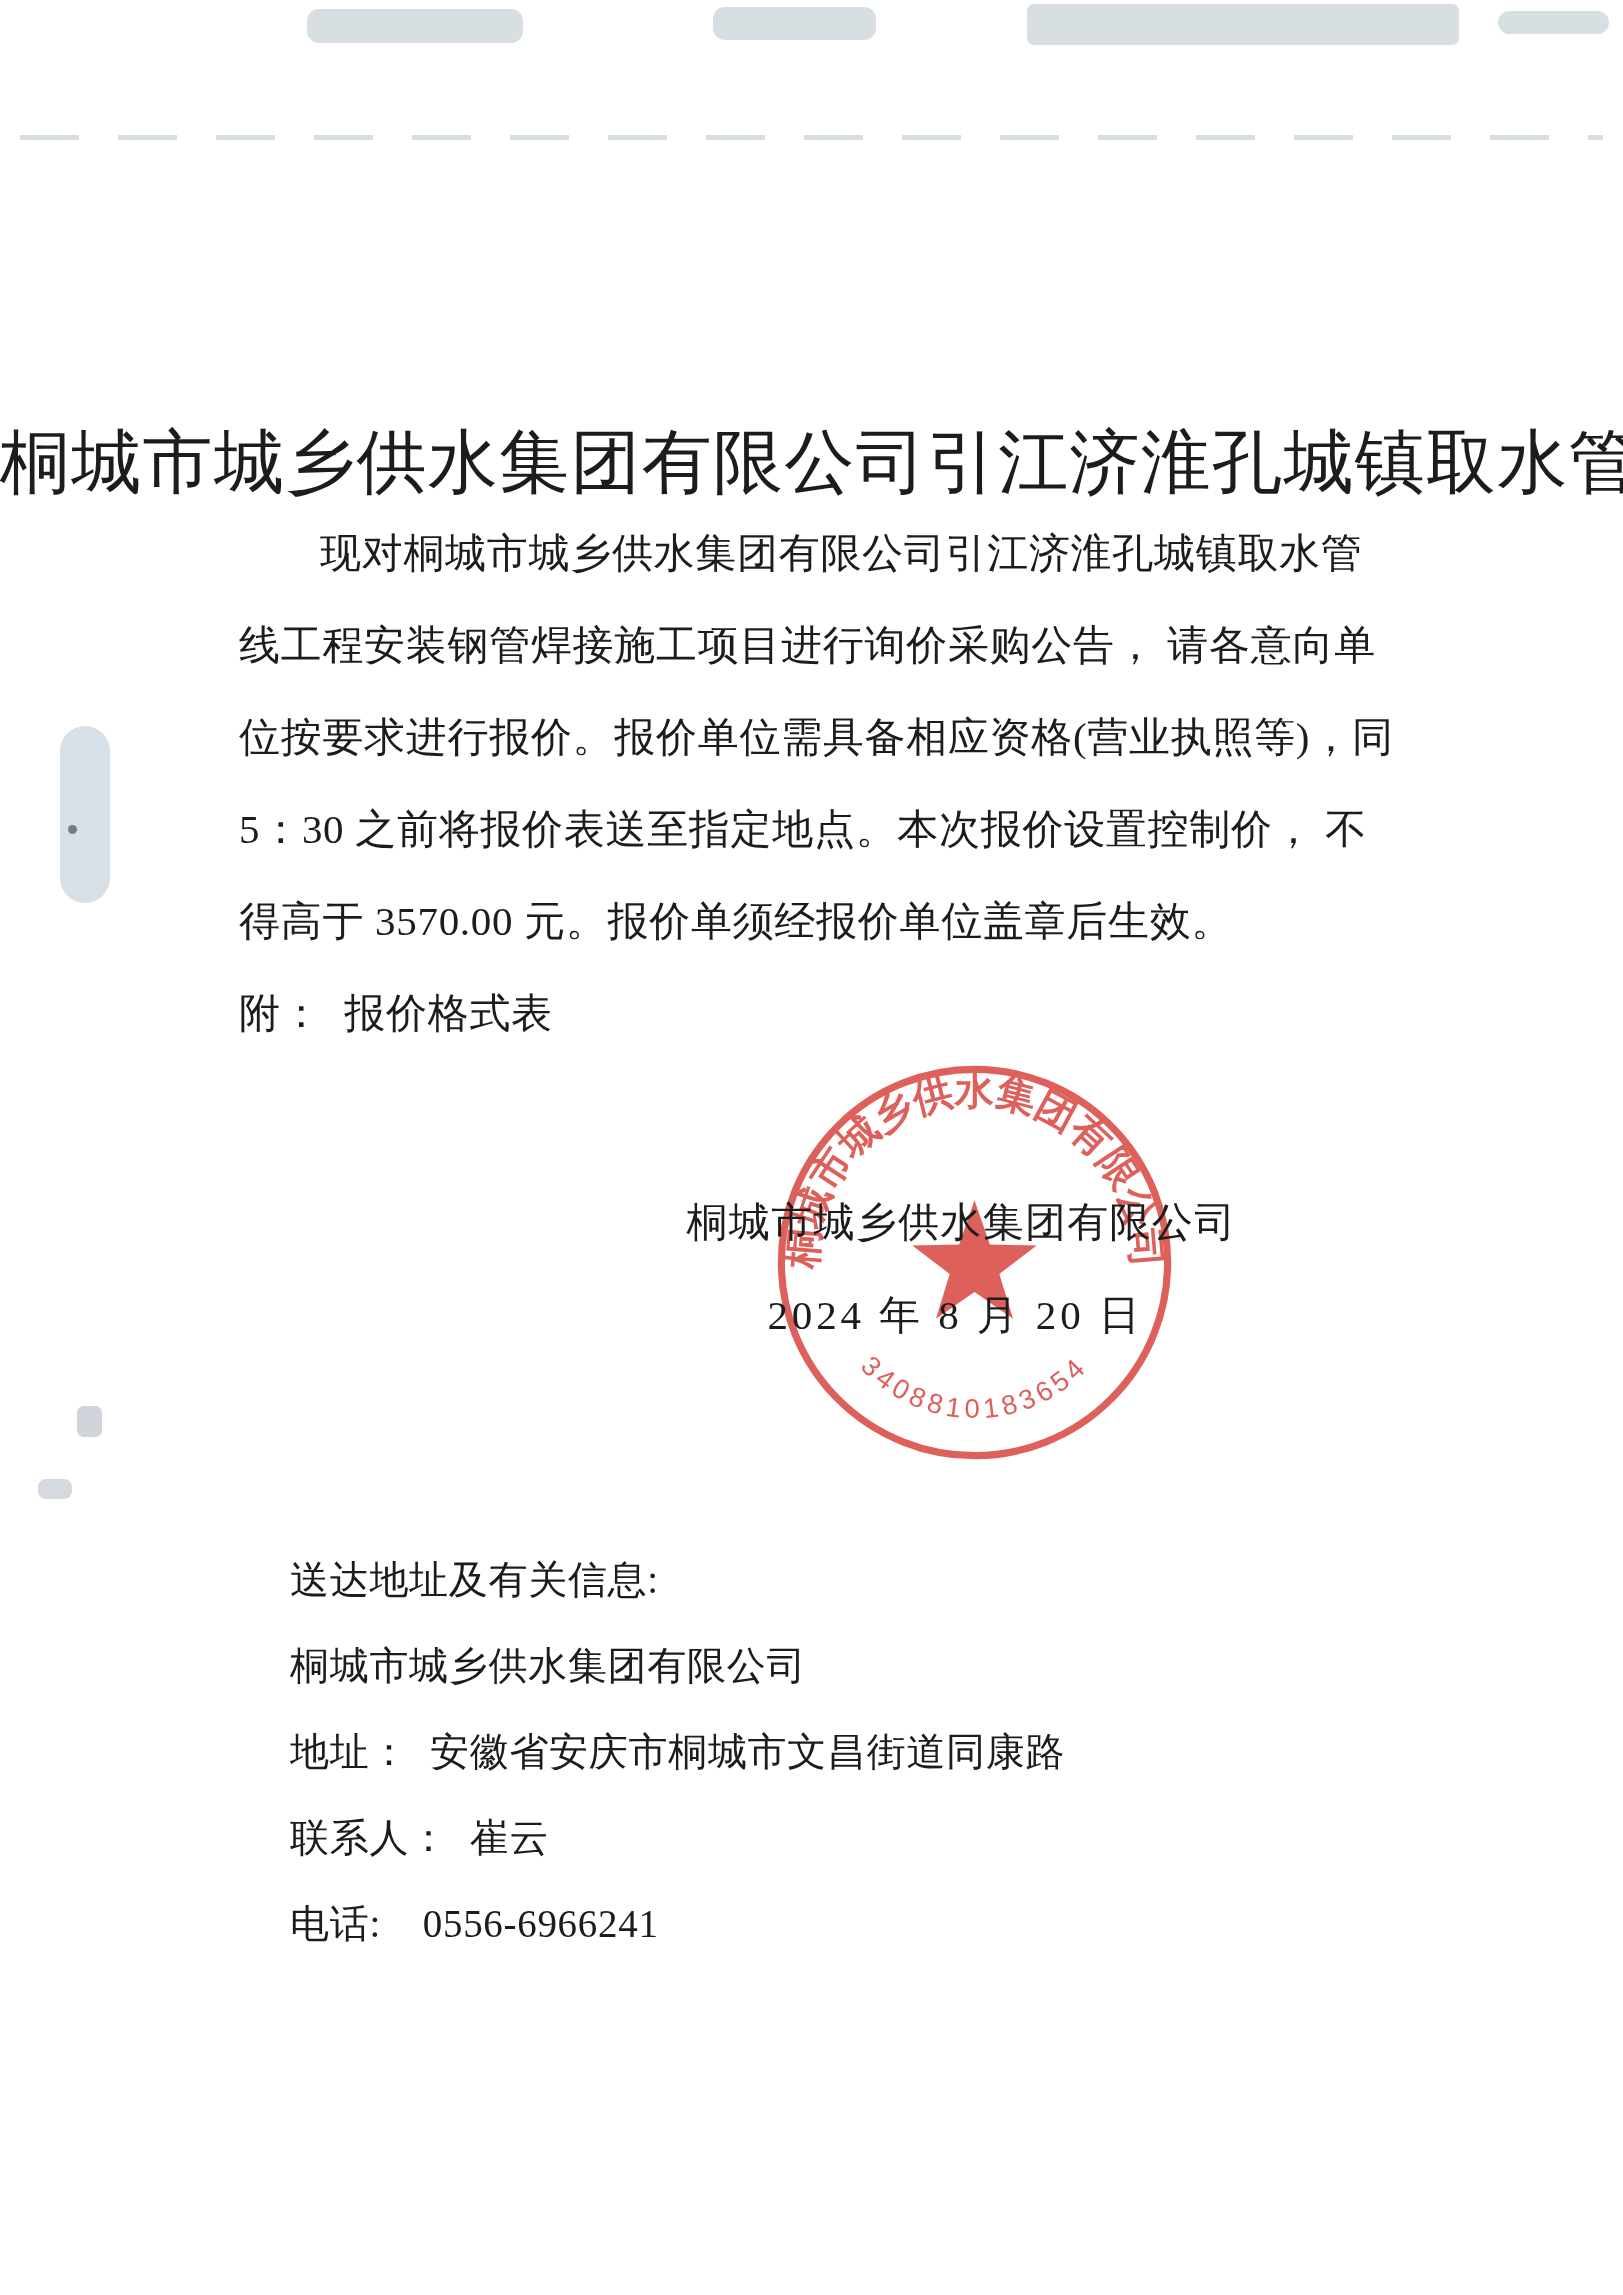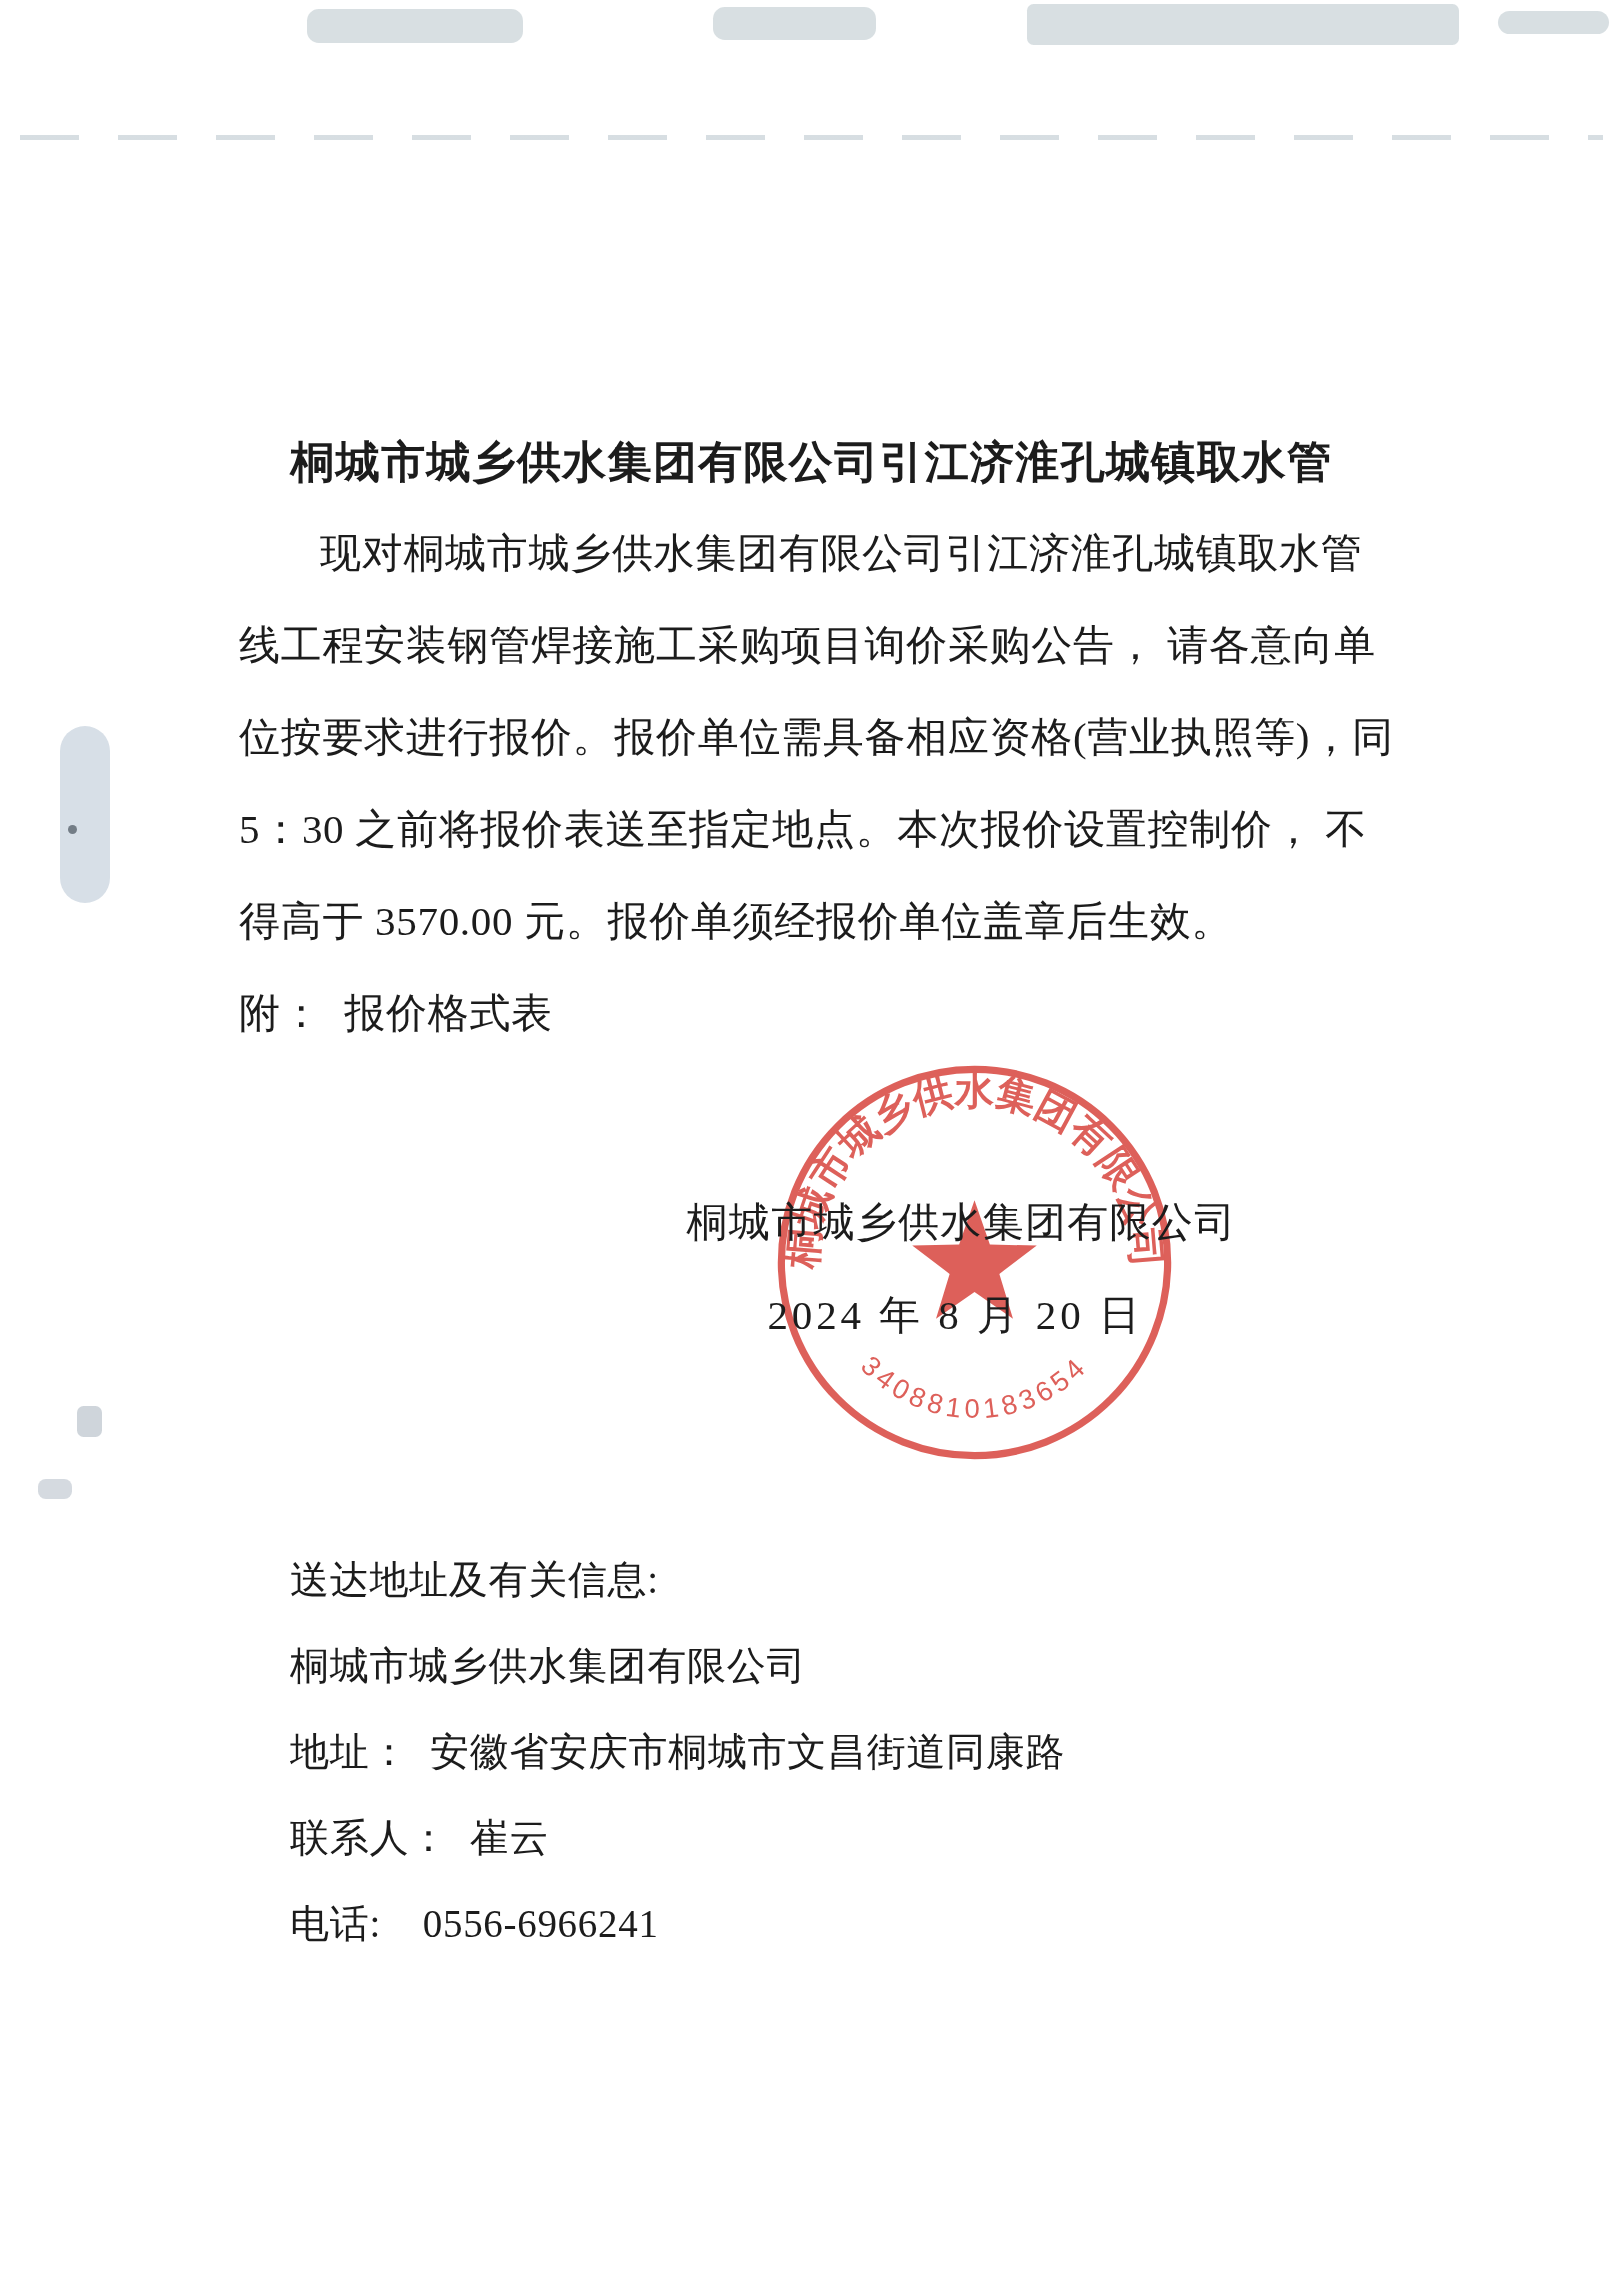--- a/index.html
+++ b/index.html
@@ -24,22 +24,22 @@
   }
   .a-blob1{left:60px;top:726px;width:50px;height:177px;background:rgba(150,170,192,0.38);border-radius:26px;}
   .a-blob2{left:68px;top:825px;width:9.2px;height:9.2px;background:rgba(90,100,110,0.8);border-radius:50%;}
   .a-blob3{left:77px;top:1406px;width:25px;height:31px;background:rgba(135,150,165,0.4);border-radius:6.5px;}
   .a-blob4{left:38px;top:1479px;width:34px;height:19.6px;background:rgba(135,150,165,0.35);border-radius:7.8px;}
 
   .title-block{
     position:absolute;left:0;top:247px;width:1623px;
     text-align:center;
     font-family:"Liberation Sans","DejaVu Sans",sans-serif;
-    font-weight:700;
-    font-size:44px;
+    font-weight:400;
+    font-size:70px;
     line-height:86px;
     letter-spacing:1.3px;
     white-space:pre;
   }
   .body-block{
     position:absolute;left:239px;top:507px;width:1171px;
     font-size:41px;
     line-height:92px;
   }
   .body-line{white-space:pre;letter-spacing:0.7px;}
@@ -82,21 +82,21 @@
   <div class="artifact a-blob2"></div>
   <div class="artifact a-blob3"></div>
   <div class="artifact a-blob4"></div>
 
   <div class="title-block">
     <div>桐城市城乡供水集团有限公司引江济淮孔城镇取水管</div>
   </div>
 
   <div class="body-block">
     <div class="body-line indent">现对桐城市城乡供水集团有限公司引江济淮孔城镇取水管</div>
-    <div class="body-line">线工程安装钢管焊接施工采购项目询价采购公告， 请各意向单</div>
+    <div class="body-line">线工程安装钢管焊接施工项目进行询价采购公告， 请各意向单</div>
     <div class="body-line">位按要求进行报价。报价单位需具备相应资格(营业执照等)，同</div>
     <div class="body-line">5：30 之前将报价表送至指定地点。本次报价设置控制价， 不</div>
     <div class="body-line">得高于 3570.00 元。报价单须经报价单位盖章后生效。</div>
     <div class="body-line">附：  报价格式表</div>
   </div>
 
   <svg class="stamp" viewBox="1170 1610 640 640" xmlns="http://www.w3.org/2000/svg" aria-hidden="true">
     <defs>
       <path id="arcTop" d="M 1262.6 2012.8 A 242 242 0 1 1 1717.4 2012.8" fill="none"></path>
       <path id="arcBottom" d="M 1295.1 2066.5 A 238 238 0 0 0 1684.9 2066.5" fill="none"></path>

